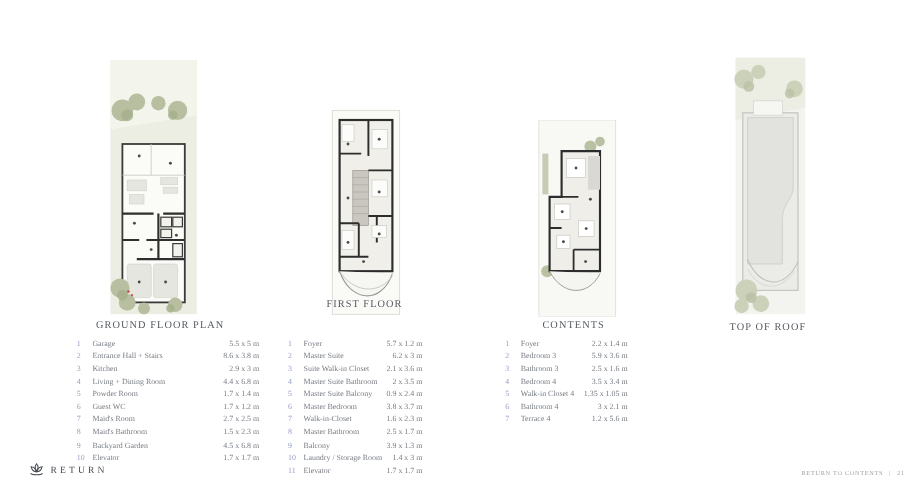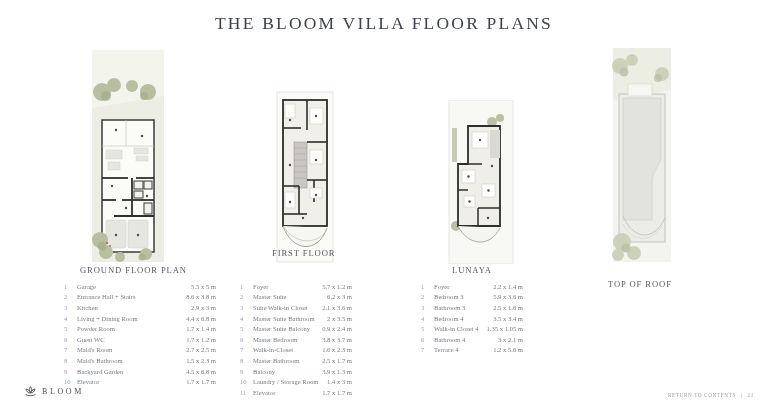--- a/index.html
+++ b/index.html
@@ -22,21 +22,20 @@
   .footer-logo{position:absolute;left:24px;top:385px;display:flex;align-items:center;gap:5px;}
   .footer-logo .brand{font-size:8px;letter-spacing:2.6px;color:#4a4f57;}
   .page-info{position:absolute;right:14px;top:392px;font-size:5.2px;letter-spacing:0.6px;
       color:#9aa0a8;display:flex;gap:5px;align-items:center;}
 </style>
 </head>
 <body>
 
 <div id="page">
 
-  <div class="page-title">THE BLOOM VILLA FLOOR PLANS</div>
 
   <svg class="plan-svg" style="left:86px;top:50px;" width="84" height="212" viewBox="0 0 84 212">
     <rect x="6" y="0" width="72" height="212" fill="#edeee3"></rect>
     <polygon points="6,0 78,0 78,46 6,58" fill="#f3f4eb"></polygon>
     <rect x="16" y="70" width="52" height="132" fill="#fbfbf8" stroke="#3a3a3a" stroke-width="1.5"></rect>
     <g stroke="#c9c9c2" stroke-width="0.7">
       <line x1="16" y1="96" x2="68" y2="96"></line>
         <line x1="40" y1="70" x2="40" y2="96"></line>
     </g>
     <g fill="#e6e6e0" stroke="#cfcfc8" stroke-width="0.5">
@@ -195,22 +194,22 @@
         <circle cx="36" cy="205" r="7"></circle>
         <circle cx="20" cy="207" r="6"></circle>
       </g>
     <g fill="#b9c1a4" opacity="0.85">
         <circle cx="28" cy="200" r="4.5"></circle>
       </g>
   </svg>
 
   <div class="col-heading" style="left:80px;top:265px;">GROUND FLOOR PLAN</div>
   <div class="col-heading" style="left:272px;top:248px;">FIRST FLOOR</div>
-  <div class="col-heading" style="left:452px;top:265px;">LUNAYA</div>
-  <div class="col-heading" style="left:608px;top:279px;">TOP OF ROOF</div>
+  <div class="col-heading" style="left:452px;top:265px;">CONTENTS</div>
+  <div class="col-heading" style="left:608px;top:267px;">TOP OF ROOF</div>
 
   <div class="legend" style="left:64px;top:281px;width:152px;">
     <div class="row">
         <span class="num">1</span>
         <span class="name">Garage</span>
         <span class="dims">5.5 x 5 m</span>
       </div>
     <div class="row">
         <span class="num">2</span>
         <span class="name">Entrance Hall + Stairs</span>
@@ -356,21 +355,21 @@
 
   <div class="footer-logo">
     <svg width="13" height="13" viewBox="0 0 13 13">
       <g fill="none" stroke="#4a4f57" stroke-width="0.9">
         <path d="M6.5,1.5 C5,3.5 5,6 6.5,8 C8,6 8,3.5 6.5,1.5 Z"></path>
         <path d="M2,4 C2.5,6.5 4,8 6.5,8 C6,6 4.5,4.5 2,4 Z"></path>
         <path d="M11,4 C10.5,6.5 9,8 6.5,8 C7,6 8.5,4.5 11,4 Z"></path>
         <path d="M1.5,9.5 C3,11 10,11 11.5,9.5"></path>
       </g>
     </svg>
-    <span class="brand">BLOOM</span>
+    <span class="brand">RETURN</span>
   </div>
 
   <div class="page-info">
     <span>RETURN TO CONTENTS</span>
     <span>|</span>
     <span>21</span>
   </div>
 
 </div>
 

